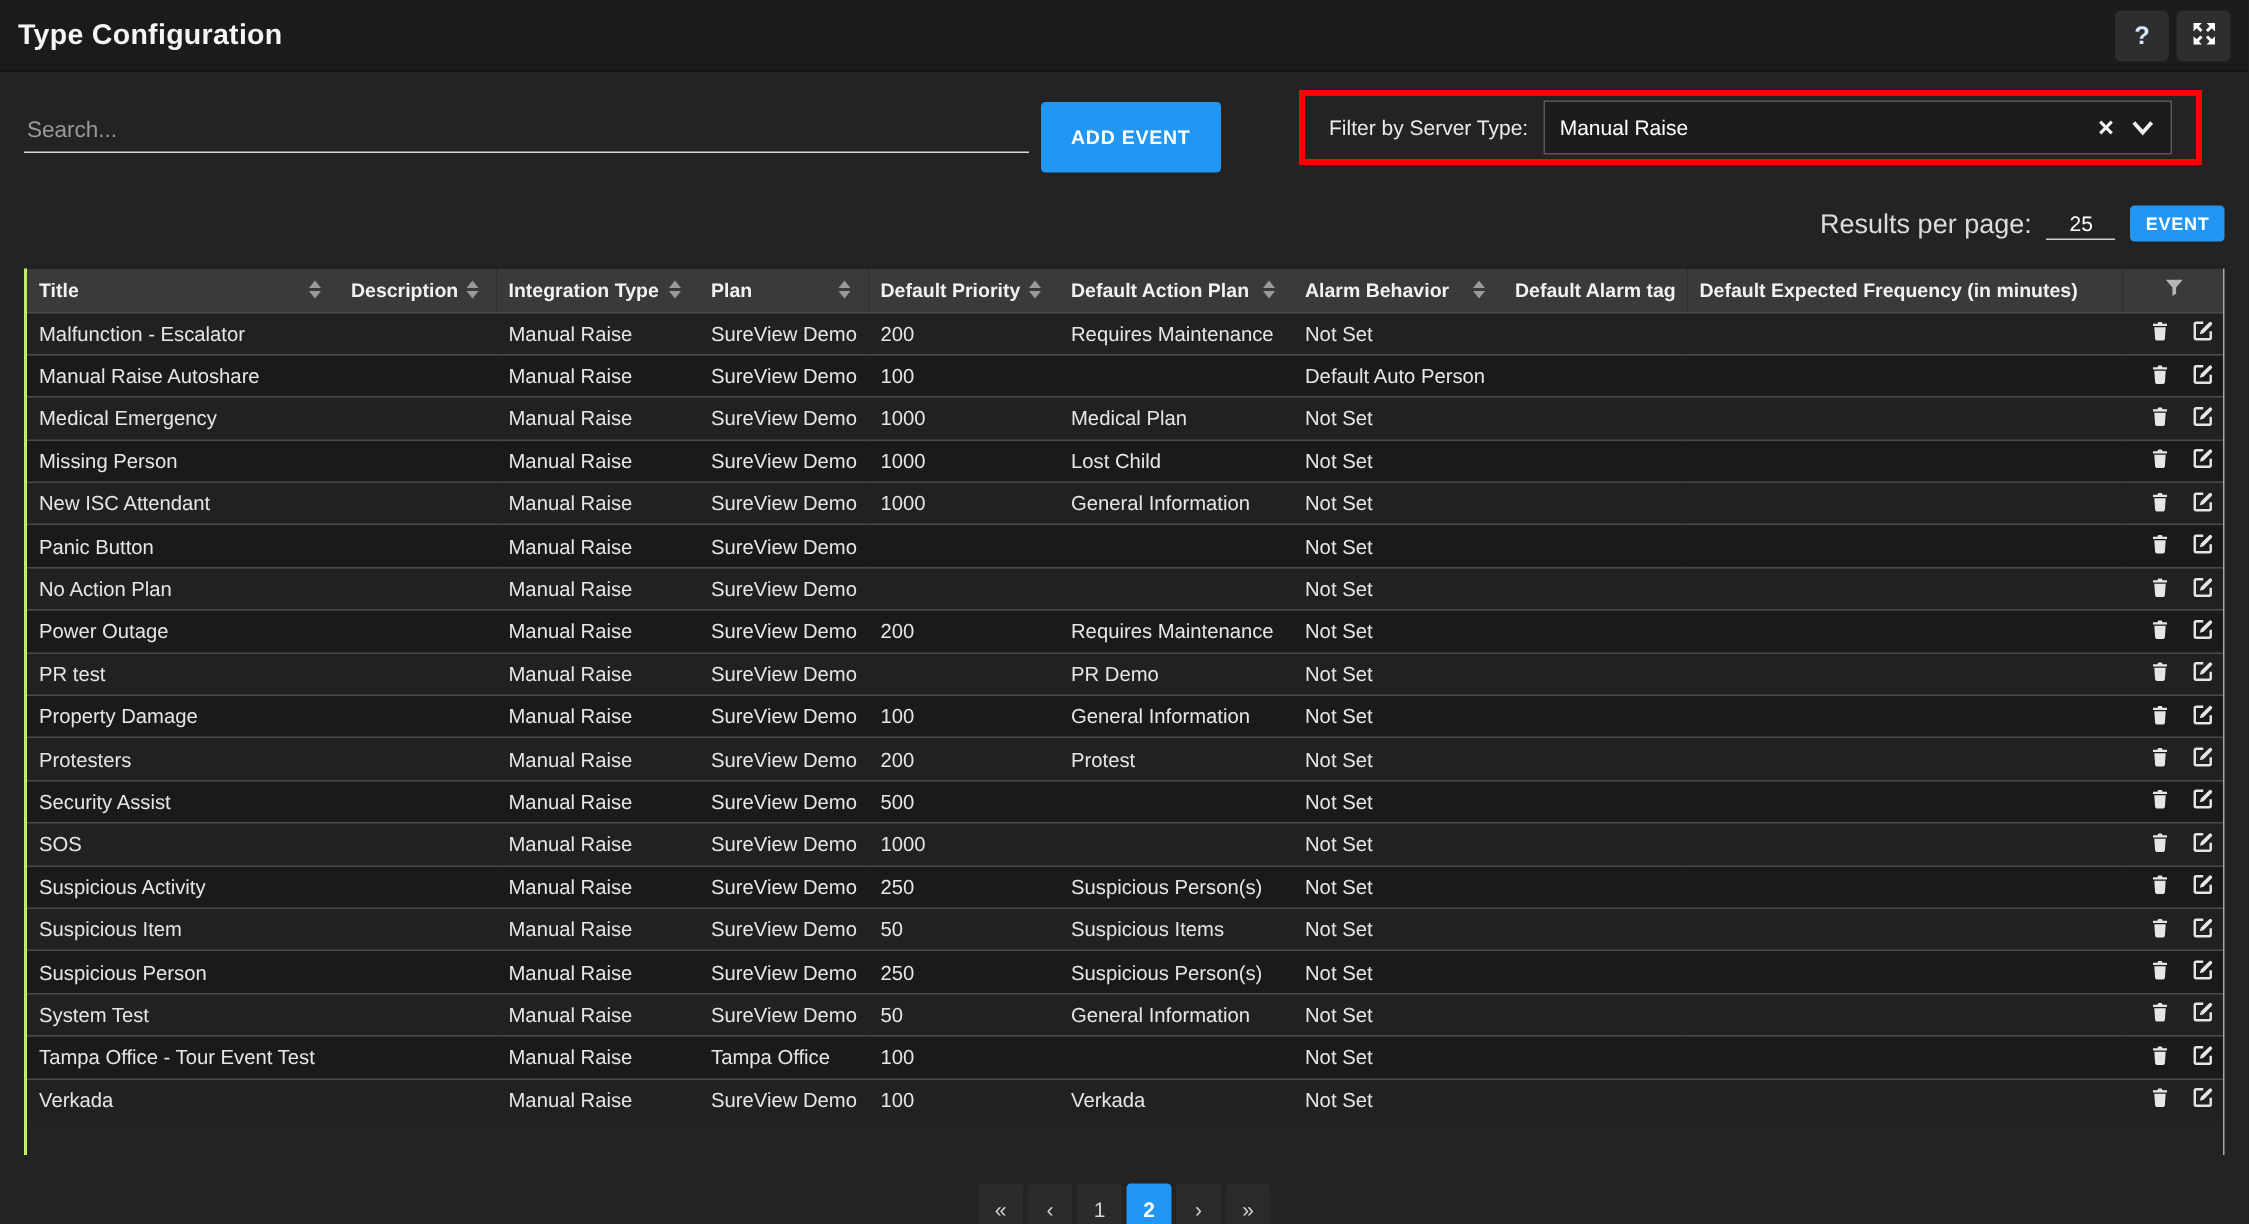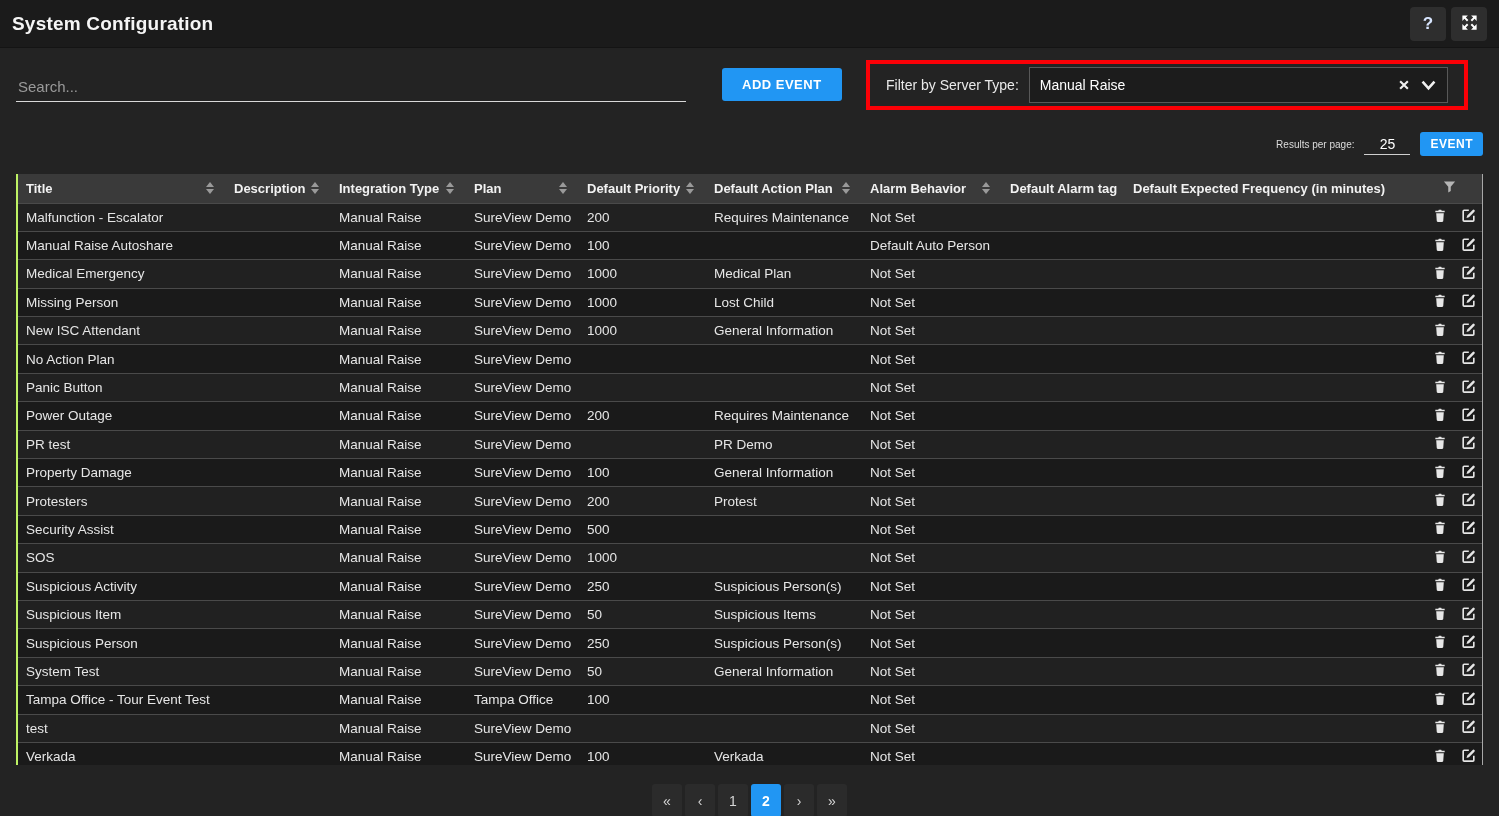--- a/index.html
+++ b/index.html
@@ -31,38 +31,38 @@
   .search-input {
     width:100%; background:transparent; border:none; outline:none;
     border-bottom:1px solid #d9d9d9; color:#3b82f6; font-size:15px; padding:6px 2px;
     font-family:inherit;
   }
   .search-input::placeholder { color:#9a9a9a; }
   .btn-blue {
     background:#2196f3; color:#fff; border:none; border-radius:3px;
     font-weight:bold; letter-spacing:.5px; cursor:pointer; font-family:inherit;
   }
-  .add-event { height:33px; padding:0 20px; font-size:13px; margin-left:36px; margin-top:8px; }
+  .add-event { height:47px; padding:0 20px; font-size:13px; margin-left:8px; margin-top:8px; }
 
   .filter-box {
     margin-left:auto; margin-right:15px; width:602px; height:50px;
     border:4px solid #fb0006; display:flex; align-items:center; gap:10px; padding:0 16px;
     background:#232323;
   }
   .filter-label { font-size:14px; color:#eaeaea; white-space:nowrap; }
   .filter-select {
     flex:1; height:36px; background:#1c1c1c; border:1px solid #585858;
     display:flex; align-items:center; padding:0 10px; cursor:pointer;
   }
   .filter-value { font-size:14px; color:#fff; flex:1; }
   .filter-select svg { display:block; }
 
   
   .results-bar { margin-top:20px; display:flex; align-items:center; justify-content:flex-end; gap:10px; height:28px; }
-  .results-label { font-size:10px; color:#dcdcdc;text-align:right; }
+  .results-label { font-size:18px; color:#dcdcdc;text-align:right; }
   .results-input {
     width:46px; background:transparent; border:none; outline:none; text-align:center;
     border-bottom:1px solid #cfcfcf; color:#fff; font-size:14px; padding:2px 0; font-family:inherit;
   }
   .update-btn { height:24px; padding:0 10px; font-size:12px; }
 
   
   .table-wrap {
     margin-top:16px; height:591px; overflow:hidden;
     border-left:2px solid #bef264; border-right:1px solid #a8a8a8;
@@ -93,21 +93,21 @@
   .page-btn {
     min-width:30px; height:33px; background:#2b2b2b; border:none; border-radius:3px;
     color:#d4d4d4; font-size:14px; cursor:pointer; font-family:inherit; padding:0 8px;
   }
   .page-btn.active { background:#2196f3; color:#fff; font-weight:bold; }
 </style>
 </head>
 <body>
 
 <div class="topbar">
-  <h1>System Configuration</h1>
+  <h1>Type Configuration</h1>
   <div class="spacer"></div>
   <button class="icon-btn">
     <span class="help-glyph">?</span>
   </button>
   <button class="icon-btn">
     <span>
       <svg width="19" height="19" viewBox="0 0 24 24" fill="#fff">
         <path d="M3 3h7L7.4 5.6l3.2 3.2-1.8 1.8-3.2-3.2L3 10Z"></path>
         <path d="M21 3v7l-2.6-2.6-3.2 3.2-1.8-1.8 3.2-3.2L14 3Z"></path>
         <path d="M3 21v-7l2.6 2.6 3.2-3.2 1.8 1.8-3.2 3.2L10 21Z"></path>
@@ -367,46 +367,46 @@
       </span>
       <span class="row-icon">
         <svg width="15" height="15" viewBox="0 0 24 24">
           <path d="M20.5 12.5v7A1.5 1.5 0 0 1 19 21H5a1.5 1.5 0 0 1-1.5-1.5V5A1.5 1.5 0 0 1 5 3.5h7.5" fill="none" stroke="#e6e6e6" stroke-width="2.6"></path>
           <path d="M12.8 14.6l-4 1.2 1.2-4 8.7-8.7a1.98 1.98 0 0 1 2.8 2.8l-8.7 8.7z" fill="#e6e6e6"></path>
         </svg>
       </span>
     </td>
   </tr>
           <tr>
+    <td>Panic Button</td>
+    <td></td>
+    <td>Manual Raise</td>
+    <td>SureView Demo</td>
+    <td></td>
+    <td></td>
+    <td>Not Set</td>
+    <td></td>
+    <td></td>
+    <td class="actions-cell">
+      <span class="row-icon">
+        <svg width="14" height="15" viewBox="0 0 24 24" fill="#e6e6e6">
+          <path d="M10 2h4l1 2h5v2.6H4V4h5l1-2z"></path>
+          <path d="M5.5 8h13l-.9 13.2c-.06.95-.85 1.8-1.8 1.8H8.2c-.95 0-1.74-.85-1.8-1.8L5.5 8z"></path>
+        </svg>
+      </span>
+      <span class="row-icon">
+        <svg width="15" height="15" viewBox="0 0 24 24">
+          <path d="M20.5 12.5v7A1.5 1.5 0 0 1 19 21H5a1.5 1.5 0 0 1-1.5-1.5V5A1.5 1.5 0 0 1 5 3.5h7.5" fill="none" stroke="#e6e6e6" stroke-width="2.6"></path>
+          <path d="M12.8 14.6l-4 1.2 1.2-4 8.7-8.7a1.98 1.98 0 0 1 2.8 2.8l-8.7 8.7z" fill="#e6e6e6"></path>
+        </svg>
+      </span>
+    </td>
+  </tr>
+          <tr>
     <td>No Action Plan</td>
-    <td></td>
-    <td>Manual Raise</td>
-    <td>SureView Demo</td>
-    <td></td>
-    <td></td>
-    <td>Not Set</td>
-    <td></td>
-    <td></td>
-    <td class="actions-cell">
-      <span class="row-icon">
-        <svg width="14" height="15" viewBox="0 0 24 24" fill="#e6e6e6">
-          <path d="M10 2h4l1 2h5v2.6H4V4h5l1-2z"></path>
-          <path d="M5.5 8h13l-.9 13.2c-.06.95-.85 1.8-1.8 1.8H8.2c-.95 0-1.74-.85-1.8-1.8L5.5 8z"></path>
-        </svg>
-      </span>
-      <span class="row-icon">
-        <svg width="15" height="15" viewBox="0 0 24 24">
-          <path d="M20.5 12.5v7A1.5 1.5 0 0 1 19 21H5a1.5 1.5 0 0 1-1.5-1.5V5A1.5 1.5 0 0 1 5 3.5h7.5" fill="none" stroke="#e6e6e6" stroke-width="2.6"></path>
-          <path d="M12.8 14.6l-4 1.2 1.2-4 8.7-8.7a1.98 1.98 0 0 1 2.8 2.8l-8.7 8.7z" fill="#e6e6e6"></path>
-        </svg>
-      </span>
-    </td>
-  </tr>
-          <tr>
-    <td>Panic Button</td>
     <td></td>
     <td>Manual Raise</td>
     <td>SureView Demo</td>
     <td></td>
     <td></td>
     <td>Not Set</td>
     <td></td>
     <td></td>
     <td class="actions-cell">
       <span class="row-icon">
@@ -672,45 +672,20 @@
         </svg>
       </span>
     </td>
   </tr>
           <tr>
     <td>Tampa Office - Tour Event Test</td>
     <td></td>
     <td>Manual Raise</td>
     <td>Tampa Office</td>
     <td>100</td>
-    <td></td>
-    <td>Not Set</td>
-    <td></td>
-    <td></td>
-    <td class="actions-cell">
-      <span class="row-icon">
-        <svg width="14" height="15" viewBox="0 0 24 24" fill="#e6e6e6">
-          <path d="M10 2h4l1 2h5v2.6H4V4h5l1-2z"></path>
-          <path d="M5.5 8h13l-.9 13.2c-.06.95-.85 1.8-1.8 1.8H8.2c-.95 0-1.74-.85-1.8-1.8L5.5 8z"></path>
-        </svg>
-      </span>
-      <span class="row-icon">
-        <svg width="15" height="15" viewBox="0 0 24 24">
-          <path d="M20.5 12.5v7A1.5 1.5 0 0 1 19 21H5a1.5 1.5 0 0 1-1.5-1.5V5A1.5 1.5 0 0 1 5 3.5h7.5" fill="none" stroke="#e6e6e6" stroke-width="2.6"></path>
-          <path d="M12.8 14.6l-4 1.2 1.2-4 8.7-8.7a1.98 1.98 0 0 1 2.8 2.8l-8.7 8.7z" fill="#e6e6e6"></path>
-        </svg>
-      </span>
-    </td>
-  </tr>
-          <tr>
-    <td>test</td>
-    <td></td>
-    <td>Manual Raise</td>
-    <td>SureView Demo</td>
-    <td></td>
     <td></td>
     <td>Not Set</td>
     <td></td>
     <td></td>
     <td class="actions-cell">
       <span class="row-icon">
         <svg width="14" height="15" viewBox="0 0 24 24" fill="#e6e6e6">
           <path d="M10 2h4l1 2h5v2.6H4V4h5l1-2z"></path>
           <path d="M5.5 8h13l-.9 13.2c-.06.95-.85 1.8-1.8 1.8H8.2c-.95 0-1.74-.85-1.8-1.8L5.5 8z"></path>
         </svg>

